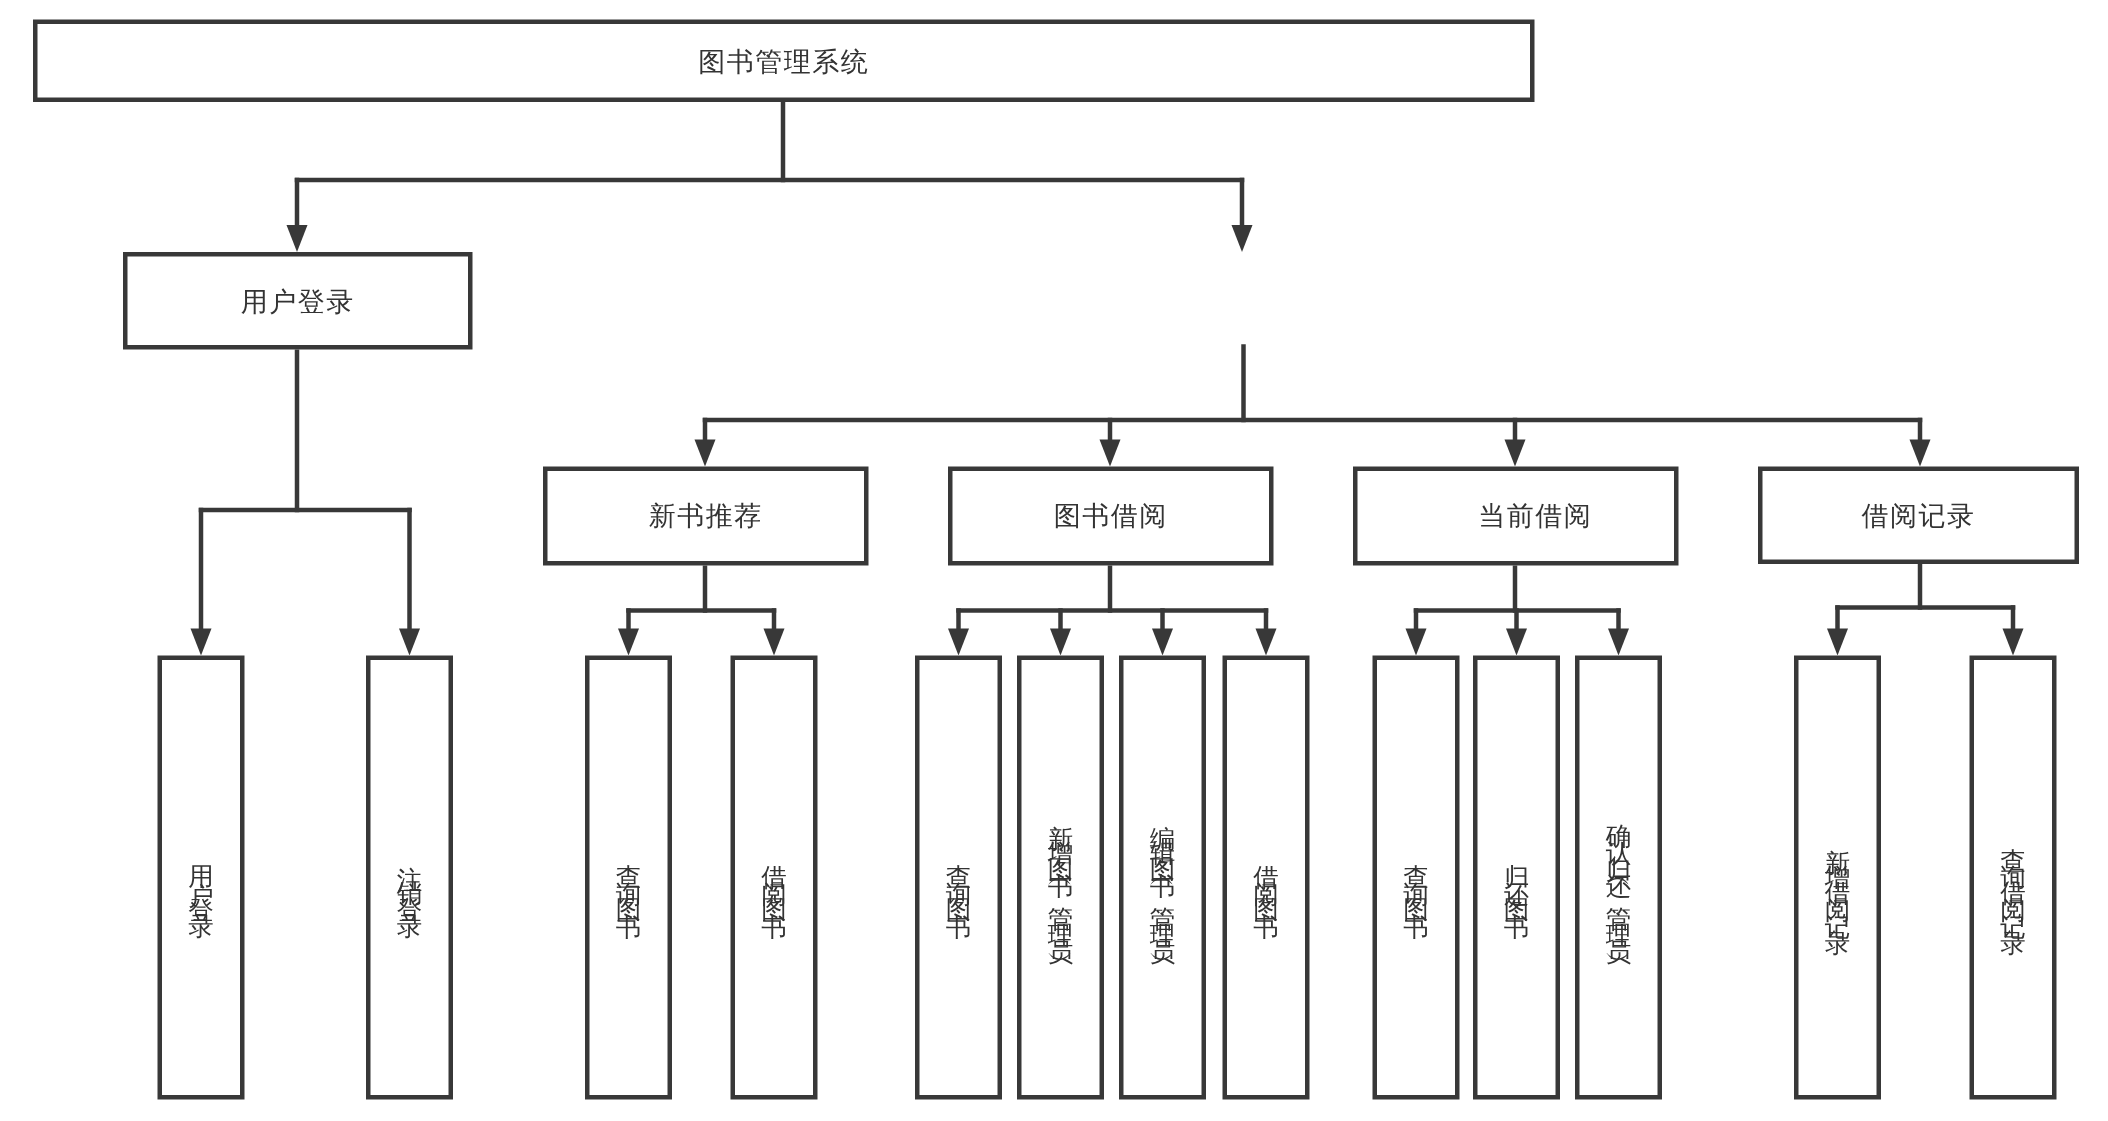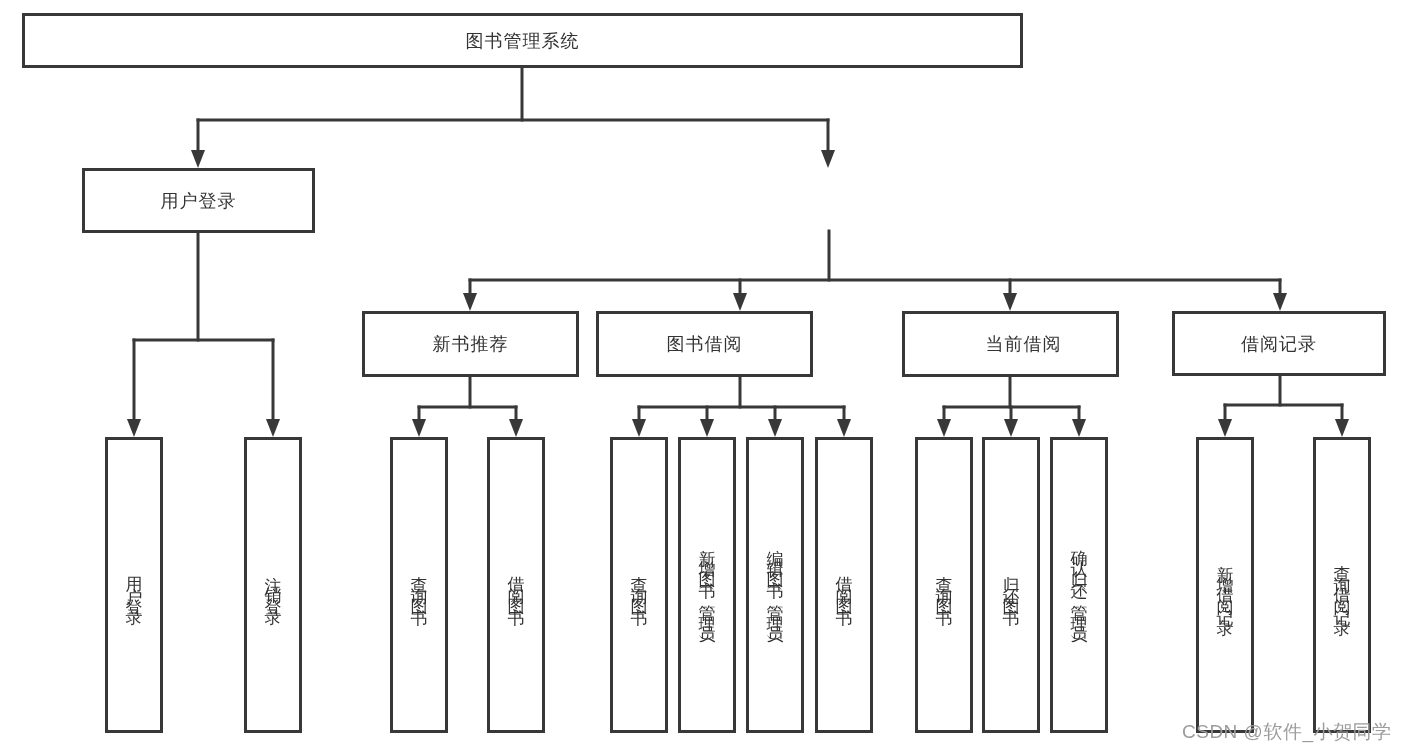--- a/index.html
+++ b/index.html
@@ -33,21 +33,21 @@
     letter-spacing:11px;
     color:#333333;
     white-space:nowrap;
   }
 
   
   #n-root{left:22px;top:13px;width:1001px;height:55px;}
   #n-user-login{left:82px;top:168px;width:233px;height:65px;}
   #n-book-mgmt{left:712px;top:168px;width:235px;height:64px;}
   #n-new-book{left:362px;top:311px;width:217px;height:66px;}
-  #n-book-borrow{left:596px;top:311px;width:217px;height:66px;}
+  #n-book-borrow{left:632px;top:311px;width:217px;height:66px;}
   #n-current-borrow{left:902px;top:311px;width:217px;height:66px;padding-left:26px;}
   #n-borrow-record{left:1172px;top:311px;width:214px;height:65px;}
 
   
   #l-user-login{left:105px;}
   #l-logout{left:244px;}
   #l-rec-query{left:390px;}
   #l-rec-borrow{left:487px;}
   #l-bb-query{left:610px;}
   #l-bb-add{left:678px;}
@@ -187,15 +187,14 @@
     <span class="vtext">确认归还（管理员）</span>
   </div>
 
   <div class="leaf" id="l-br-add">
     <span class="vtext">新增借阅记录</span>
   </div>
   <div class="leaf" id="l-br-query">
     <span class="vtext">查询借阅记录</span>
   </div>
 
-  <div id="watermark">CSDN @软件_小贺同学</div>
 
 </div>
 
 </body></html>

